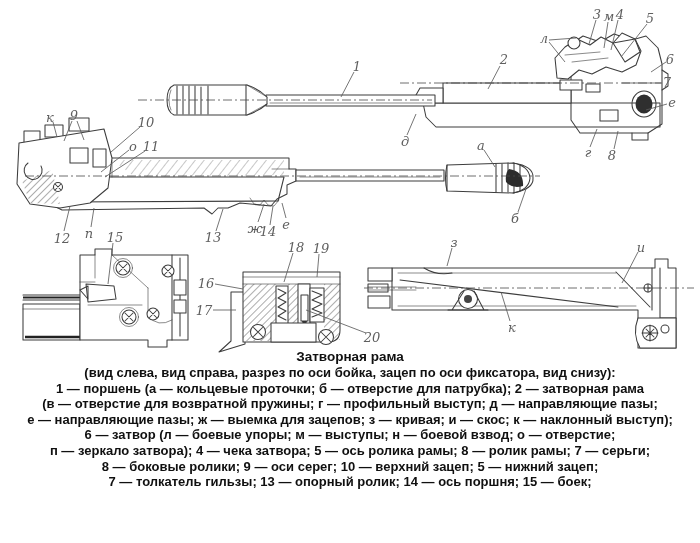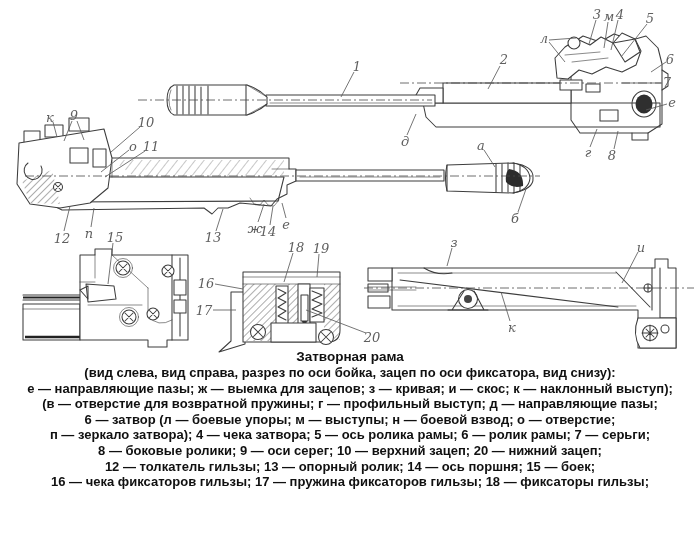--- a/index.html
+++ b/index.html
@@ -228,22 +228,22 @@
         <line x1="638" y1="252" x2="622" y2="283" class="leader"></line>
         <text x="641" y="251.5" text-anchor="middle" class="callout" fill="#5f5f5f">и</text>
         <line x1="510" y1="321" x2="501" y2="292" class="leader"></line>
         <text x="512" y="331.5" text-anchor="middle" class="callout" fill="#5f5f5f">к</text>
       </g>
 </svg>
 
 <div class="caption">
   <div class="t">Затворная рама</div>
   <div>(вид слева, вид справа, разрез по оси бойка, зацеп по оси фиксатора, вид снизу):</div>
+  <div>1 — поршень (а — кольцевые проточки; б — отверстие для патрубка); 2 — затворная рама</div>
+  <div>(в — отверстие для возвратной пружины; г — профильный выступ; д — направляющие пазы;</div>
   <div>е — направляющие пазы; ж — выемка для зацепов; з — кривая; и — скос; к — наклонный выступ);</div>
-  <div>(в — отверстие для возвратной пружины; г — профильный выступ; д — направляющие пазы;</div>
   <div>6 — затвор (л — боевые упоры; м — выступы; н — боевой взвод; о — отверстие;</div>
-  <div>п — зеркало затвора); 4 — чека затвора; 5 — ось ролика рамы; 6 — ролик рамы; 7 — серьги;</div>
-  <div>8 — боковые ролики; 9 — оси серег; 10 — верхний зацеп; 20 — нижний зацеп;</div>
-  <div>12 — толкатель гильзы; 13 — опорный ролик; 14 — ось поршня; 15 — боек;</div>
-  <div>16 — чека фиксаторов гильзы; 17 — пружина фиксаторов гильзы; 18 — фиксаторы гильзы;</div>
+  <div>п — зеркало затвора); 4 — чека затвора; 5 — ось ролика рамы; 8 — ролик рамы; 7 — серьги;</div>
+  <div>8 — боковые ролики; 9 — оси серег; 10 — верхний зацеп; 5 — нижний зацеп;</div>
+  <div>7 — толкатель гильзы; 13 — опорный ролик; 14 — ось поршня; 15 — боек;</div>
 </div>
 
 </div>
 
 </body></html>

